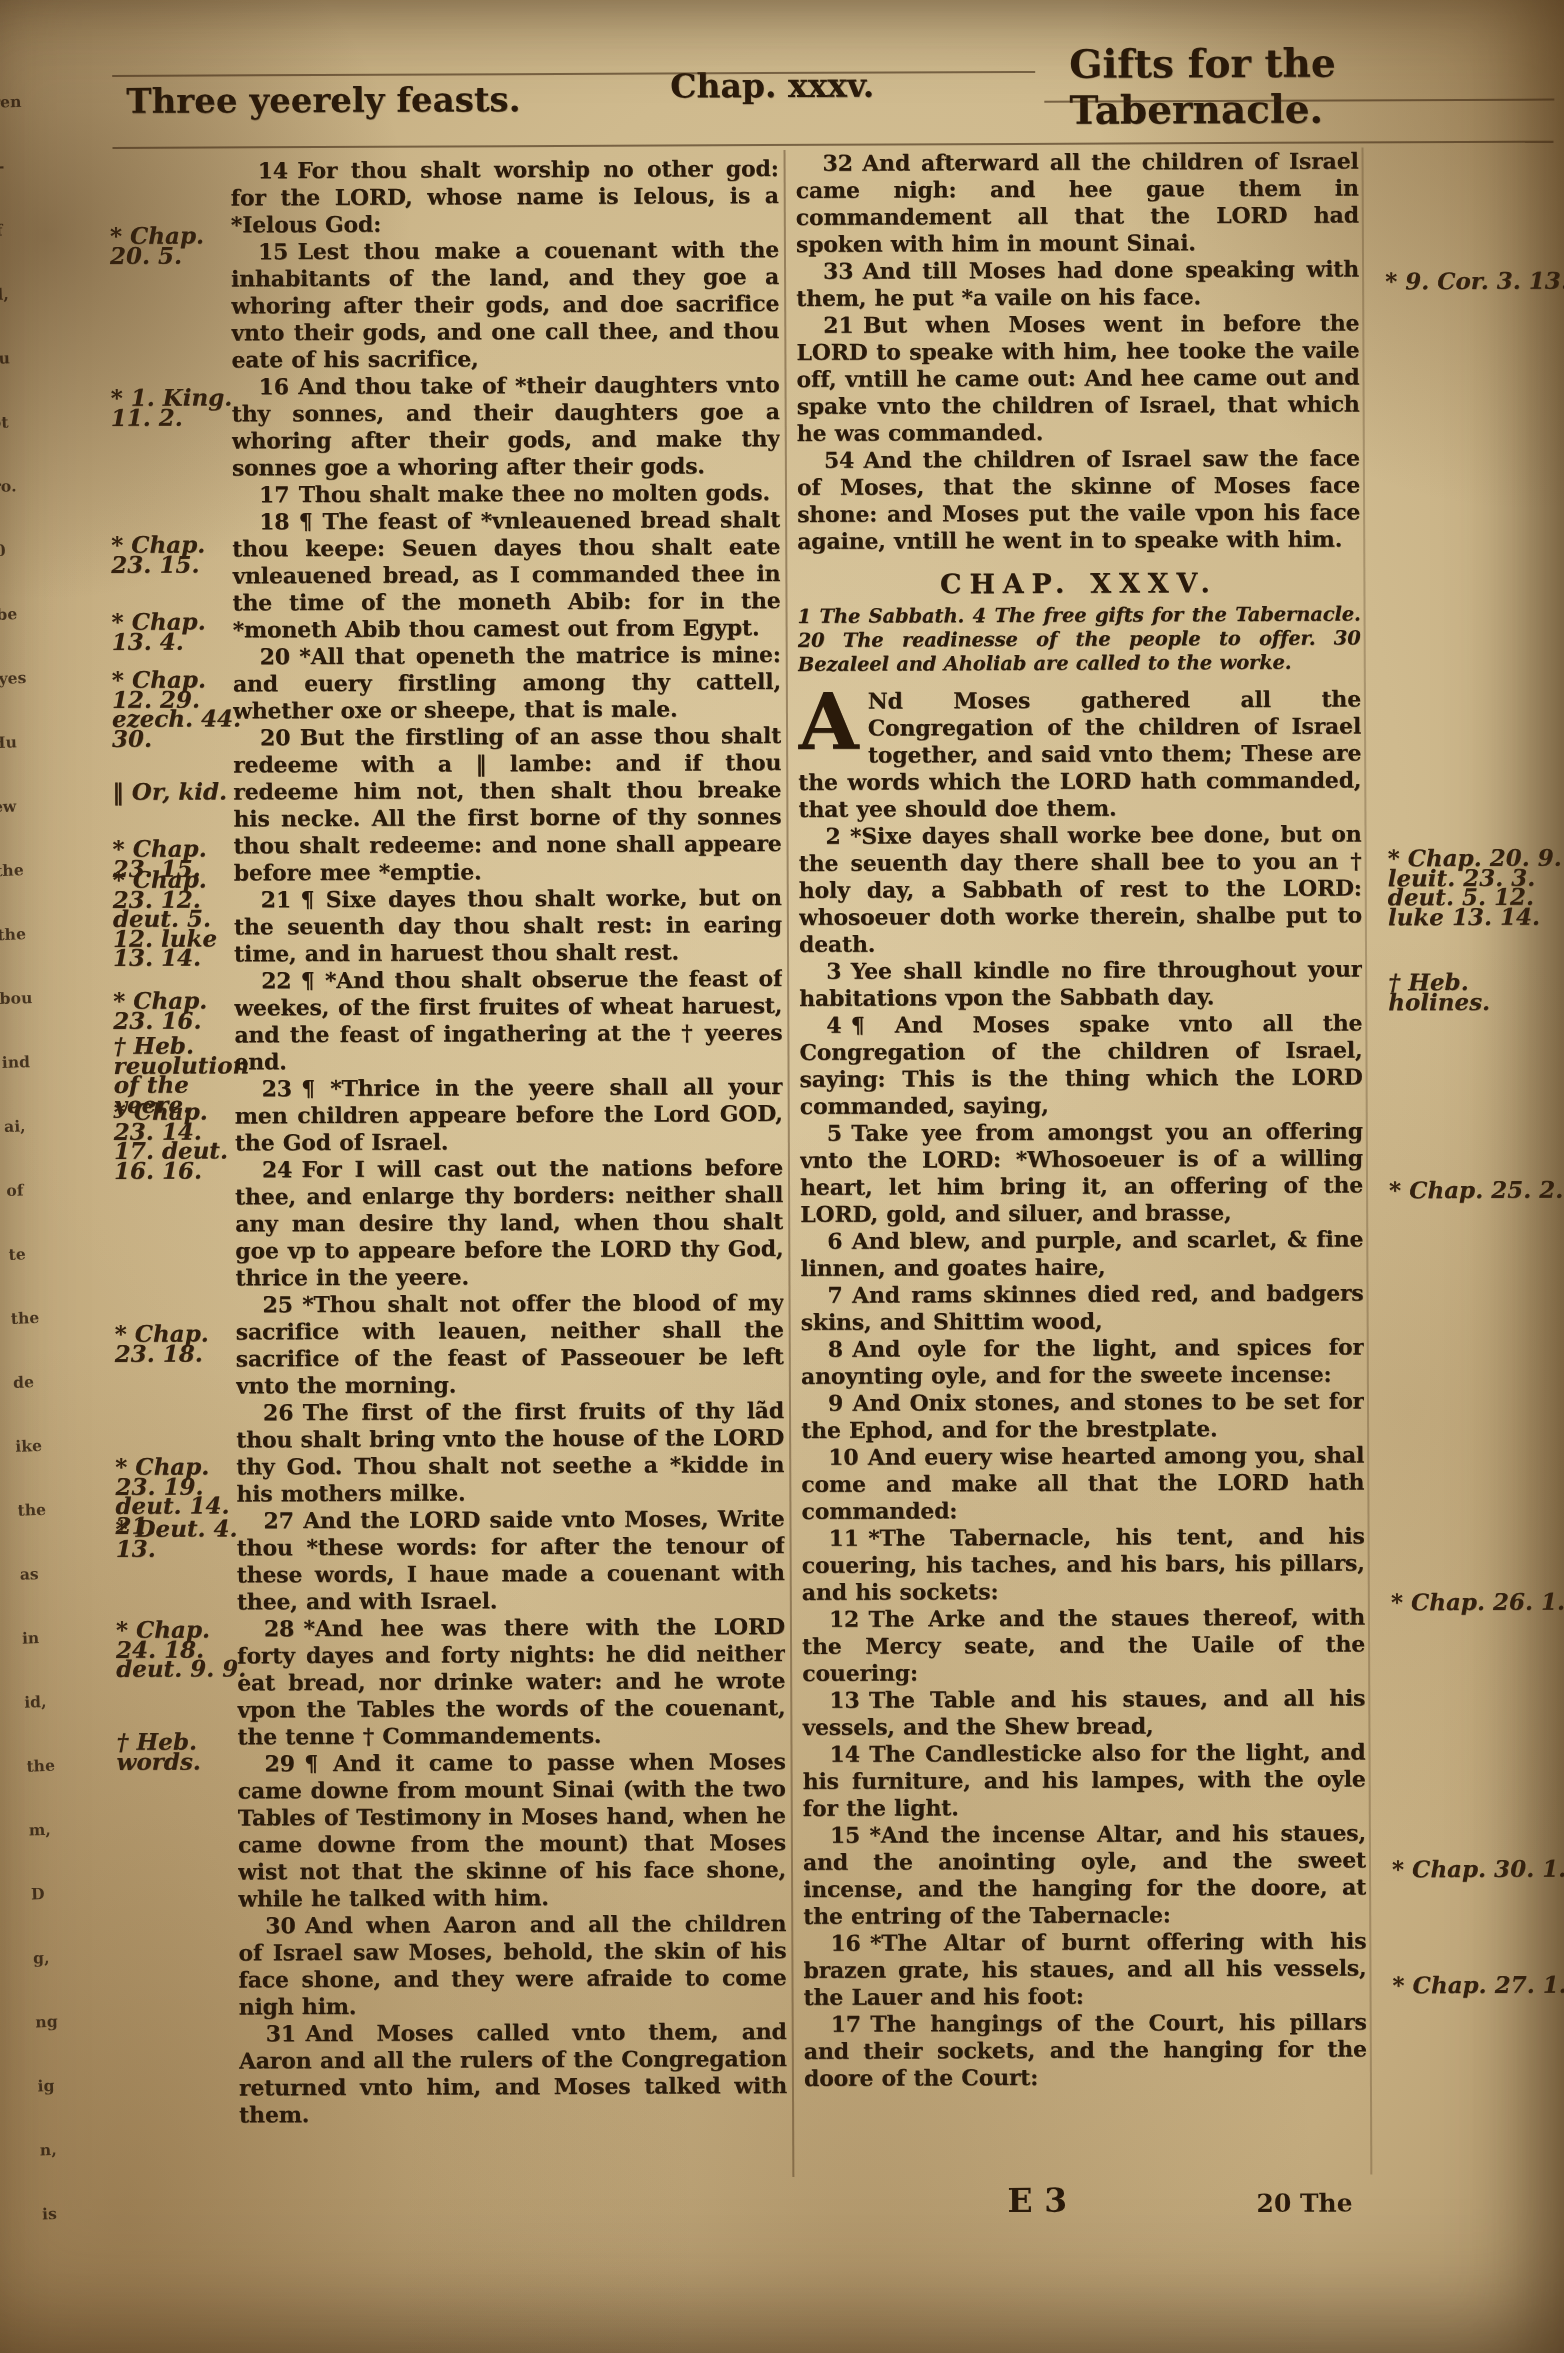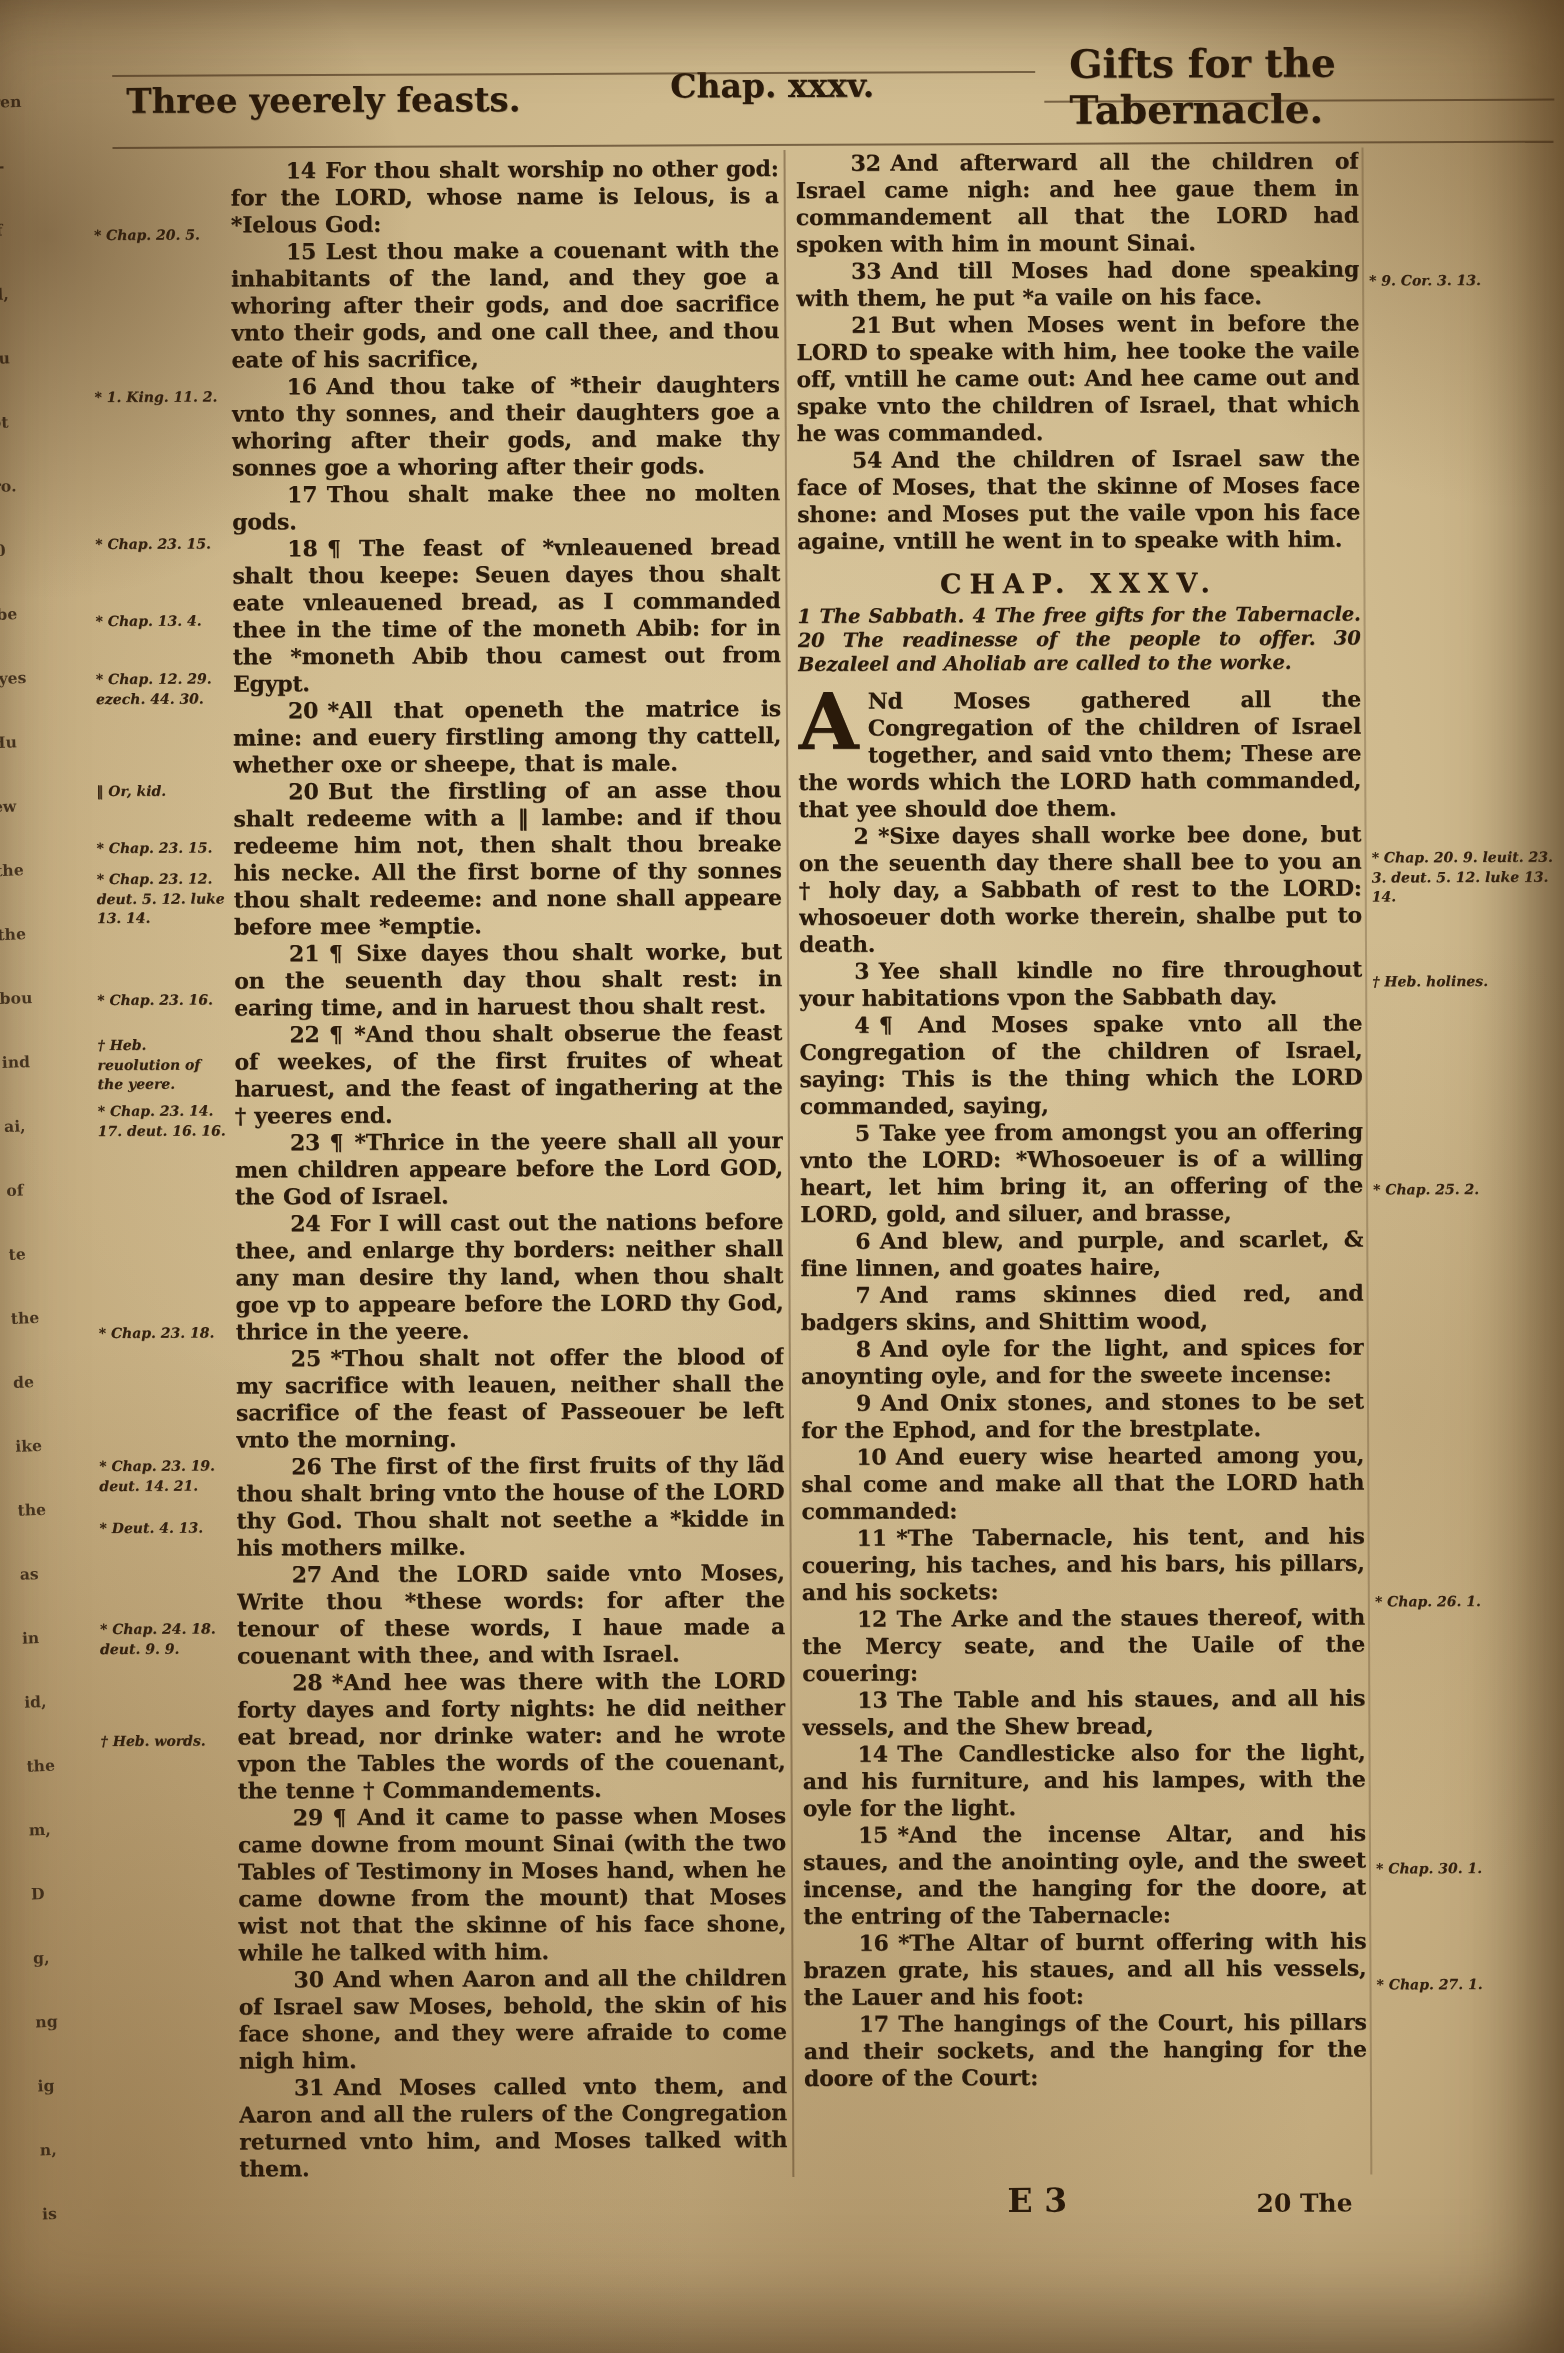--- a/index.html
+++ b/index.html
@@ -59,40 +59,40 @@
   
   .col{
     position:absolute;top:155px;height:2042px;overflow:hidden;
     font-size:22px;line-height:27px;font-weight:700;
     letter-spacing:-0.2px;word-spacing:0.8px;text-align:justify;
     text-shadow:0.3px 0.5px 0.5px rgba(35,18,5,.5);
   }
   #left-col{left:235px;width:548px;}
   #right-col{left:800px;top:150px;width:563px;height:2050px;}
   .verse{margin:0;text-indent:27px;}
-  .vnum{padding-right:9.4px;margin-left:28px;}
+  .vnum{padding-right:9.4px;}
   .chap-heading{
     text-align:center;text-indent:0;font-size:27px;letter-spacing:7.8px;
     margin:15.6px 0 7.8px 0;font-weight:700;
   }
   .chap-summary{
     margin:0 0 11px 0;text-indent:0;font-style:italic;font-weight:600;
     font-size:19.6px;line-height:24px;
   }
   .first-verse{text-indent:0;}
   .dropcap{
     float:left;font-size:78px;line-height:61px;padding:3.1px 9.4px 0 0;font-weight:700;
   }
   
   .mcol{position:absolute;top:0;height:2354px;}
   #margin-left{left:98px;width:131px;}
   #margin-right{left:1373px;width:185px;}
   .mnote{
-    position:absolute;left:0;width:100%;
-    font-size:14px;line-height:19.6px;font-style:italic;font-weight:600;
+    position:absolute;left:16px;width:100%;
+    font-size:23px;line-height:19.6px;font-style:italic;font-weight:600;
     color:#34210e;text-shadow:0.3px 0.4px 0.5px rgba(35,18,5,.4);
   }
   
   #signature{position:absolute;left:1003px;top:2182px;font-size:33px;font-weight:700;}
   #catchword{position:absolute;left:1252px;top:2191px;font-size:25px;font-weight:700;}
 </style>
 </head>
 <body>
 
 <div id="page">

